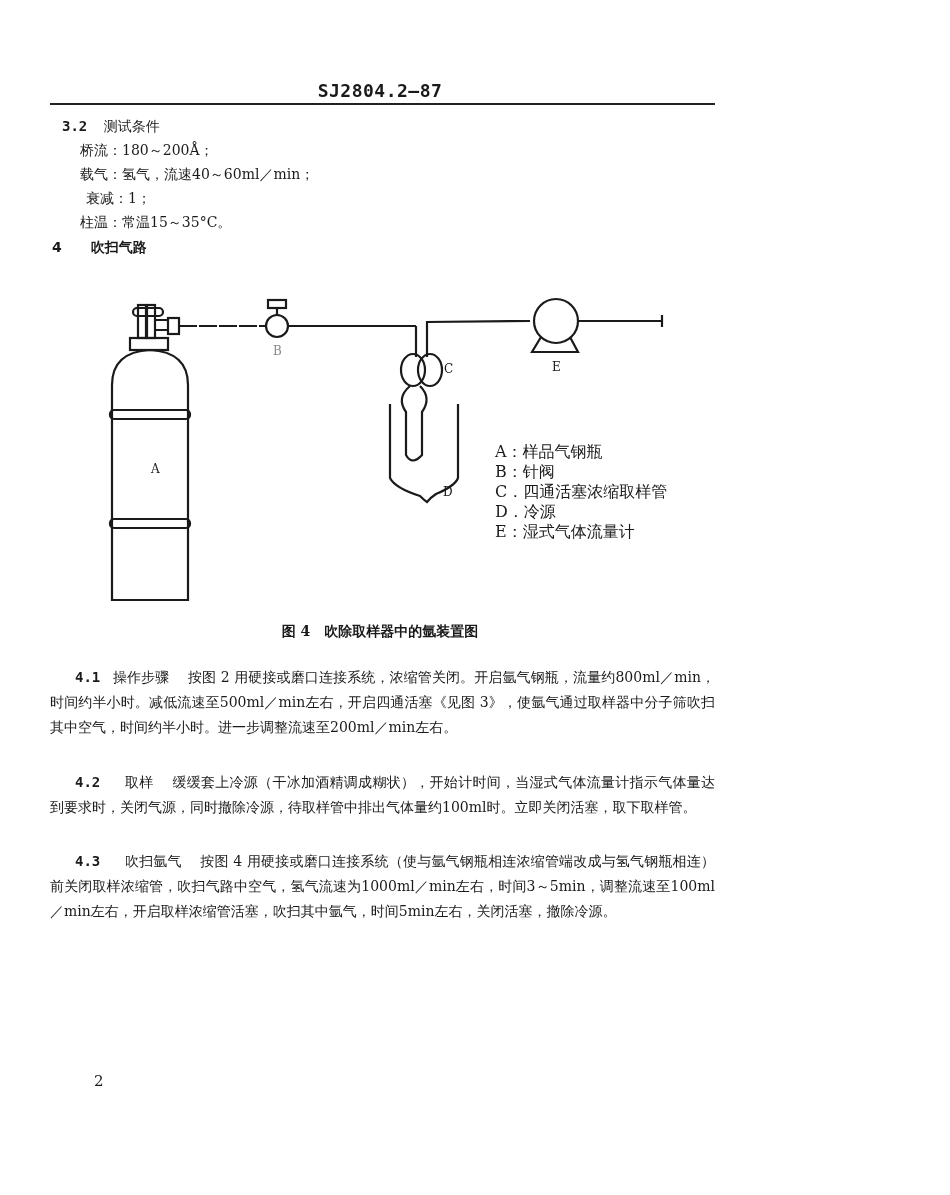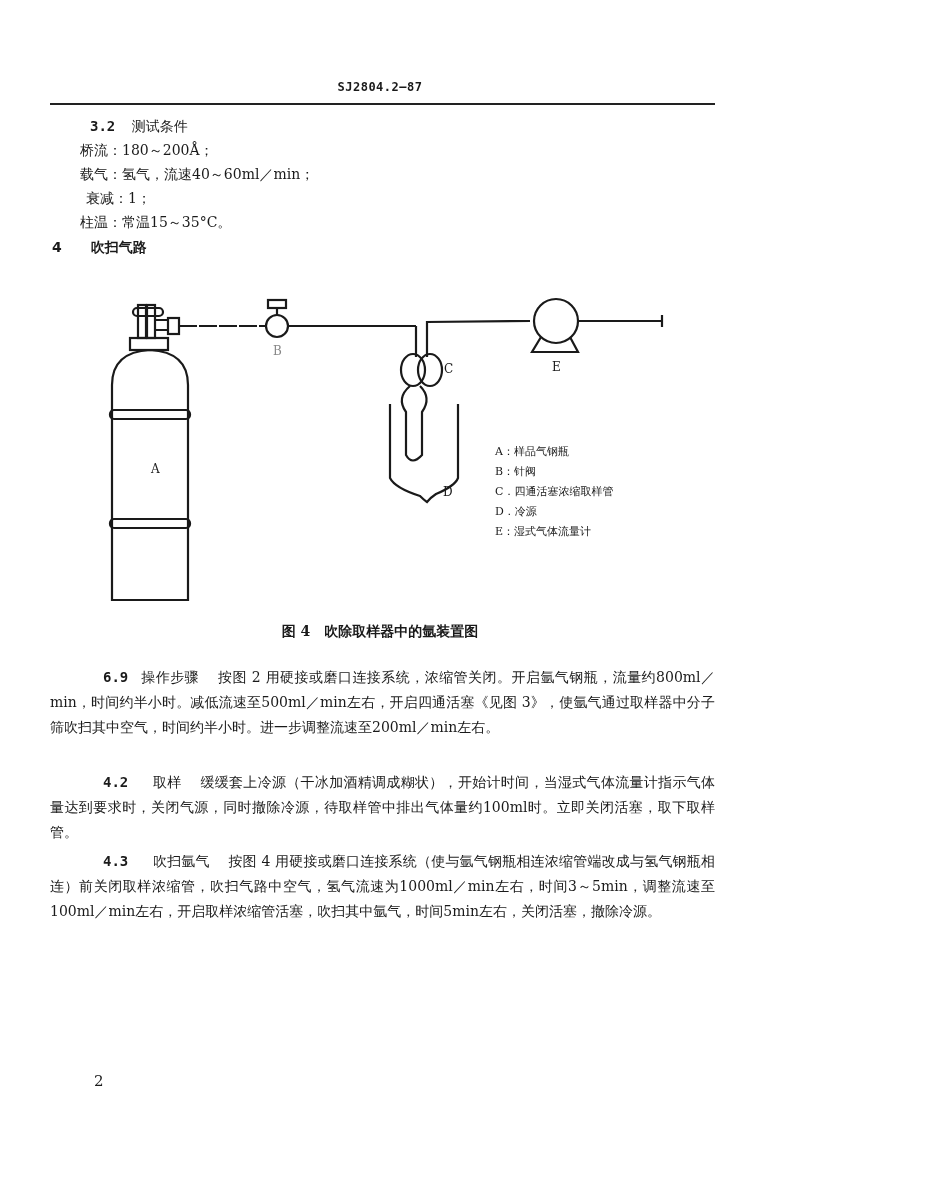--- a/index.html
+++ b/index.html
@@ -1,27 +1,27 @@
 <!DOCTYPE html>
 <html><head>
 <meta charset="utf-8">
 <style>
   html, body { margin:0; padding:0; background:#fff; }
   body { width:950px; height:1195px; position:relative; overflow:hidden;
          font-family:"DejaVu Serif", "Liberation Serif", serif; color:#1a1a1a; }
   .header { position:absolute; top:80px; left:0; width:760px; text-align:center;
-            font-family:"DejaVu Sans Mono","Liberation Mono",monospace; font-weight:bold; font-size:12px; letter-spacing:0.5px; }
+            font-family:"DejaVu Sans Mono","Liberation Mono",monospace; font-weight:bold; font-size:18px; letter-spacing:0.5px; }
   .rule { position:absolute; top:103px; left:50px; width:665px; height:2px; background:#222; }
   .line { position:absolute; font-size:14px; white-space:nowrap; }
   .bold { font-weight:bold; font-family:"DejaVu Sans","Liberation Sans",sans-serif; }
-  .num { font-family:"DejaVu Sans Mono","Liberation Mono",monospace; font-weight:bold;margin-left:28px; }
+  .num { font-family:"DejaVu Sans Mono","Liberation Mono",monospace; font-weight:bold; }
   .para { position:absolute; left:50px; width:665px; font-size:14px; line-height:25px; text-align:justify; }
   .para .indent { display:inline-block; width:25px; }
   .caption { position:absolute; top:623px; left:0; width:760px; text-align:center; font-size:14px; font-weight:bold; }
-  .legend { position:absolute; left:495px; top:442px; font-size:11px; line-height:20px; }
+  .legend { position:absolute; left:495px; top:442px; font-size:16px; line-height:20px; }
   .pagenum { position:absolute; top:1072px; left:94px; font-size:15px; }
   svg { position:absolute; left:0; top:0; }
   .diag-label { position:absolute; font-size:12px; }
 </style>
 </head>
 <body>
 
 <div class="header">SJ2804.2—87</div>
 <div class="rule"></div>
 
@@ -93,21 +93,21 @@
   <div>A：样品气钢瓶</div>
   <div>B：针阀</div>
   <div>C．四通活塞浓缩取样管</div>
   <div>D．冷源</div>
   <div>E：湿式气体流量计</div>
 </div>
 
 <div class="caption">图 4　吹除取样器中的氩装置图</div>
 
 <div class="para" style="top:665px;">
-  <span class="indent"></span><span class="num">6.9</span>
+  <span class="indent"></span><span class="num">4.1</span>
   <span style="margin-left:8px;">操作步骤</span>
   <span style="margin-left:14px;">按图 2 用硬接或磨口连接系统，浓缩管关闭。开启氩气钢瓶，流量约800ml／min，时间约半小时。减低流速至500ml／min左右，开启四通活塞《见图 3》，使氩气通过取样器中分子筛吹扫其中空气，时间约半小时。进一步调整流速至200ml／min左右。</span>
 </div>
 
 <div class="para" style="top:770px;">
   <span class="indent"></span><span class="num">4.2</span>
   <span style="margin-left:20px;">取样</span>
   <span style="margin-left:14px;">缓缓套上冷源（干冰加酒精调成糊状），开始计时间，当湿式气体流量计指示气体量达到要求时，关闭气源，同时撤除冷源，待取样管中排出气体量约100ml时。立即关闭活塞，取下取样管。</span>
 </div>
 

